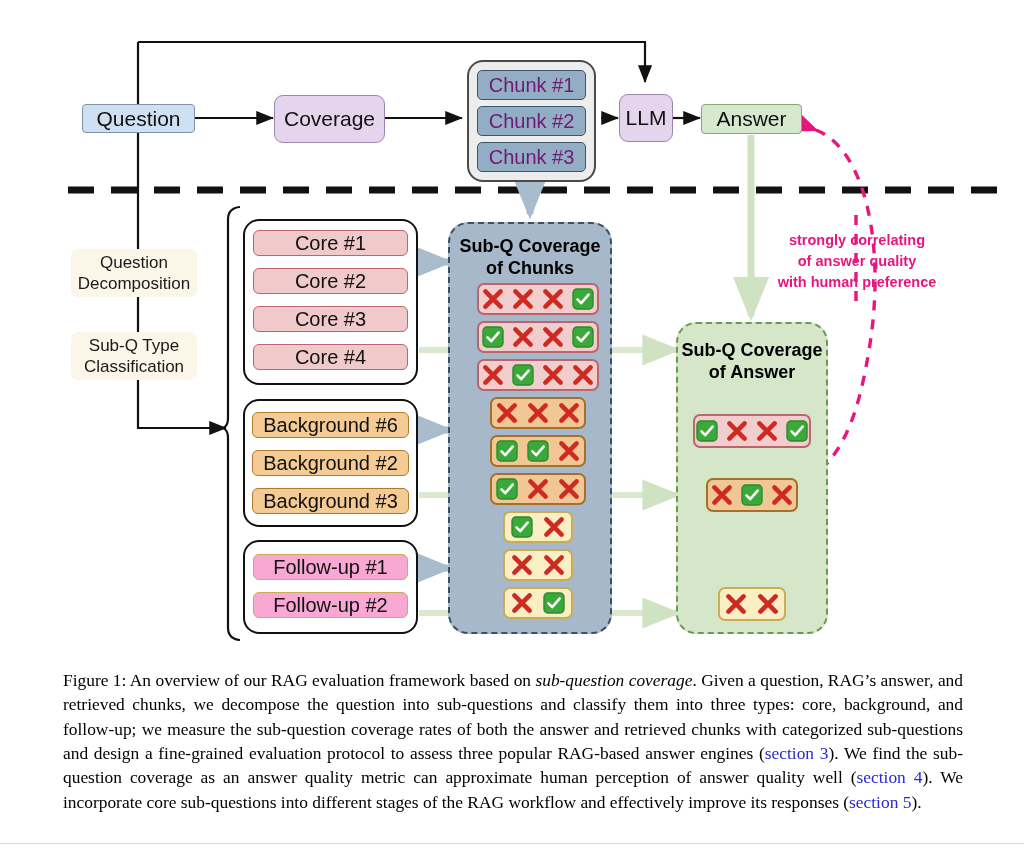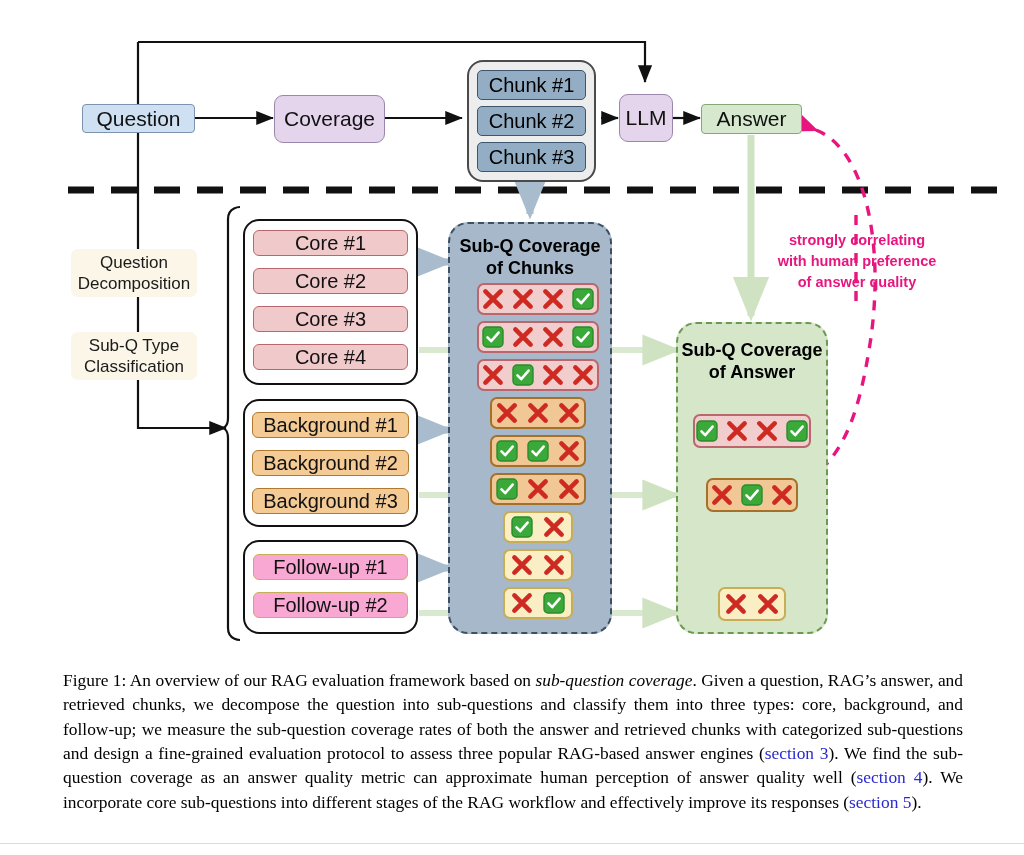--- a/index.html
+++ b/index.html
@@ -12,21 +12,21 @@
 
   .pipe-box{border:1.6px solid #555;border-radius:4px;font-size:21px;color:#111;}
   .q-box{background:#cfe0f3;border-color:#7c93ad;}
   .retriever-box{background:#e4d4ec;border-color:#9b87ab;border-radius:9px;}
   .llm-box{background:#e4d4ec;border-color:#9b87ab;border-radius:9px;}
   .answer-box{background:#d6e8cd;border-color:#86a878;}
 
   .chunk-shell{position:absolute;box-sizing:border-box;background:#ededed;
     border:2px solid #4a4a4a;border-radius:16px;}
   .chunk-item{position:absolute;box-sizing:border-box;background:#93aec4;
-    border:1.6px solid #3e566b;border-radius:5px;font-size:20px;color:#000000;
+    border:1.6px solid #3e566b;border-radius:5px;font-size:20px;color:#701a75;
     display:flex;align-items:center;justify-content:center;}
 
   
   .stage-label{position:absolute;box-sizing:border-box;background:#fbf6e8;
     border-radius:7px;font-size:17px;color:#1a1a1a;display:flex;align-items:center;
     justify-content:center;text-align:center;line-height:1.25;}
 
   
   .group{position:absolute;box-sizing:border-box;background:#fff;border:2.4px solid #111;
     border-radius:16px;}
@@ -141,21 +141,21 @@
   <div class="stage-label" style="left:71px;top:332px;width:126px;height:48px;white-space:pre-line;">Sub-Q Type
 Classification</div>
 
   <div class="group" style="left:243px;top:219px;width:175px;height:166px;"></div>
   <div class="sq sq-core" style="left:253px;top:230px;width:155px;height:26px;">Core #1</div>
   <div class="sq sq-core" style="left:253px;top:268px;width:155px;height:26px;">Core #2</div>
   <div class="sq sq-core" style="left:253px;top:306px;width:155px;height:26px;">Core #3</div>
   <div class="sq sq-core" style="left:253px;top:344px;width:155px;height:26px;">Core #4</div>
 
   <div class="group" style="left:243px;top:399px;width:175px;height:128px;"></div>
-  <div class="sq sq-bg" style="left:252px;top:412px;width:157px;height:26px;">Background #1</div>
+  <div class="sq sq-bg" style="left:252px;top:412px;width:157px;height:26px;">Background #6</div>
   <div class="sq sq-bg" style="left:252px;top:450px;width:157px;height:26px;">Background #2</div>
   <div class="sq sq-bg" style="left:252px;top:488px;width:157px;height:26px;">Background #3</div>
 
   <div class="group" style="left:243px;top:540px;width:175px;height:94px;"></div>
   <div class="sq sq-fu" style="left:253px;top:554px;width:155px;height:26px;">Follow-up #1</div>
   <div class="sq sq-fu" style="left:253px;top:592px;width:155px;height:26px;">Follow-up #2</div>
 
   <div class="panel panel-chunks" style="left:448px;top:222px;width:164px;height:412px;">
     <div class="panel-title" style="top:12px;">
       <div>Sub-Q Coverage</div>
@@ -385,22 +385,22 @@
         <span class="mark">
           <svg width="24" height="24" viewBox="0 0 24 24">
             <path d="M4.4 4.4 L19.6 19.6 M19.6 4.4 L4.4 19.6" stroke="#cf2a22" stroke-width="4.6" stroke-linecap="round"></path>
           </svg>
         </span>
       </div>
     </div>
 
   <div class="annot" style="left:766px;top:230px;width:182px;">
     <div>strongly correlating</div>
+    <div>of answer quality</div>
     <div>with human preference</div>
-    <div>of answer quality</div>
   </div>
 
   <div class="caption" style="left:63px;top:668px;width:900px;">
     <span>Figure 1:</span><span> An overview of our RAG evaluation framework based on </span><i>sub-question coverage</i><span>. Given a question, RAG’s answer, and retrieved chunks, we decompose the question into sub-questions and classify them into three types: core, background, and follow-up; we measure the sub-question coverage rates of both the answer and retrieved chunks with categorized sub-questions and design a fine-grained evaluation protocol to assess three popular RAG-based answer engines (</span><span class="secref">section 3</span><span>). We find the sub-question coverage as an answer quality metric can approximate human perception of answer quality well (</span><span class="secref">section 4</span><span>). We incorporate core sub-questions into different stages of the RAG workflow and effectively improve its responses (</span><span class="secref">section 5</span><span>).</span>
   </div>
 
   <div class="bottomrule" style="top:843px;"></div>
 </div>
 
 </body></html>

